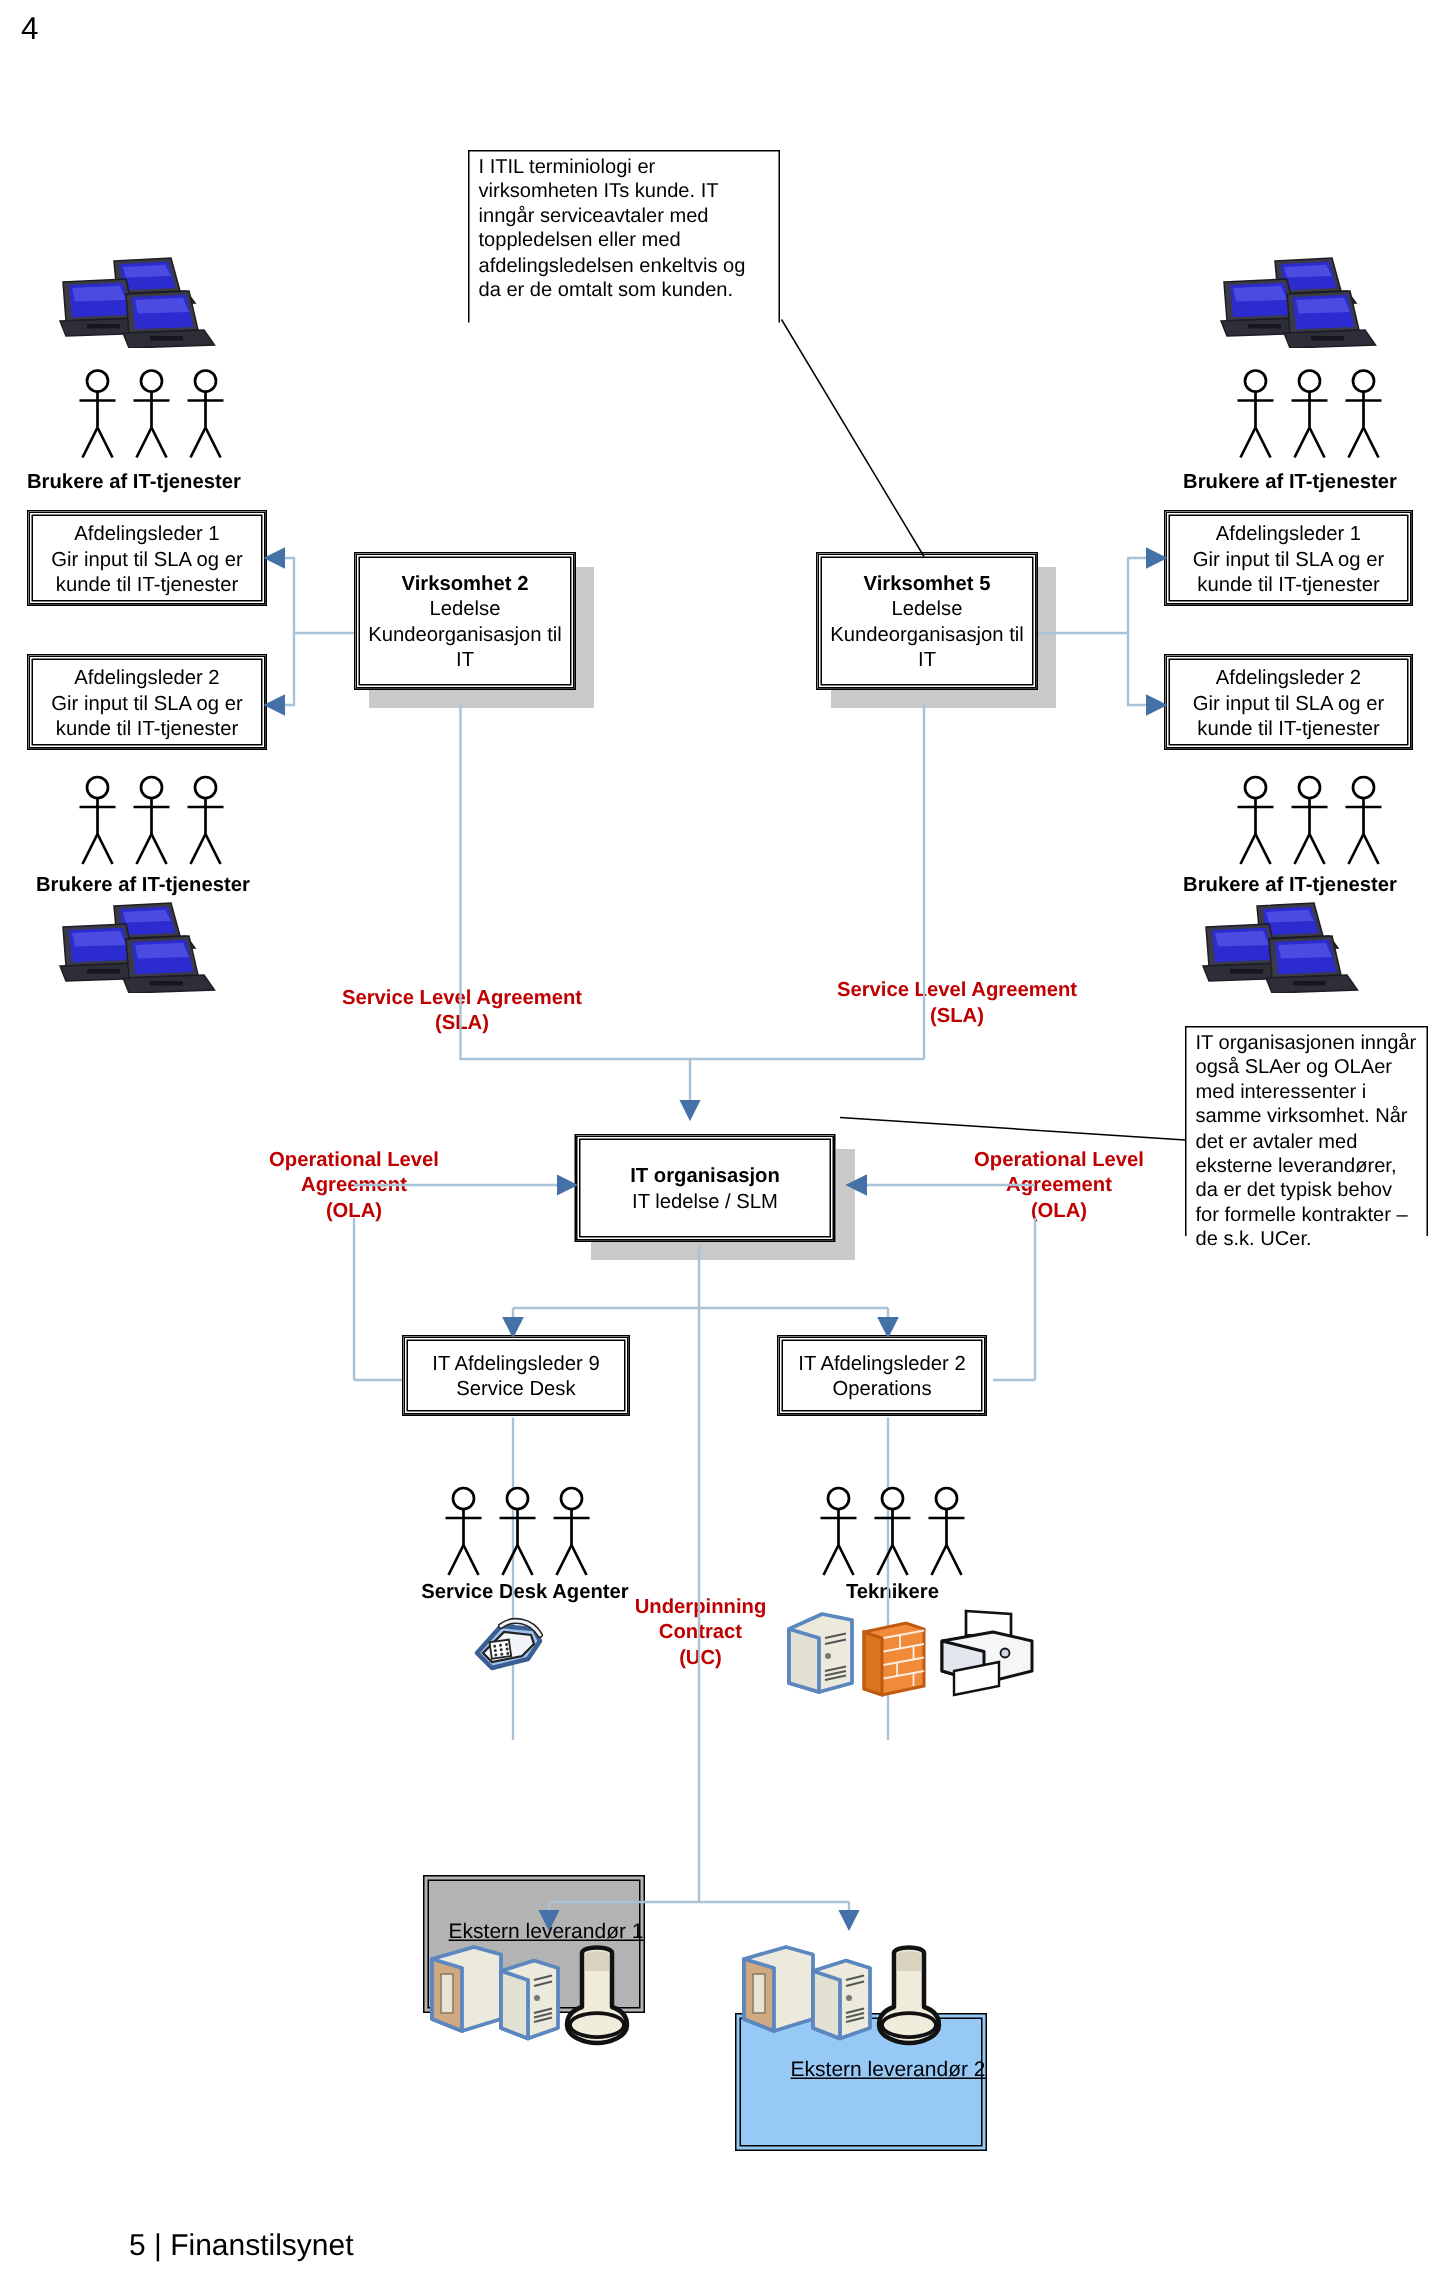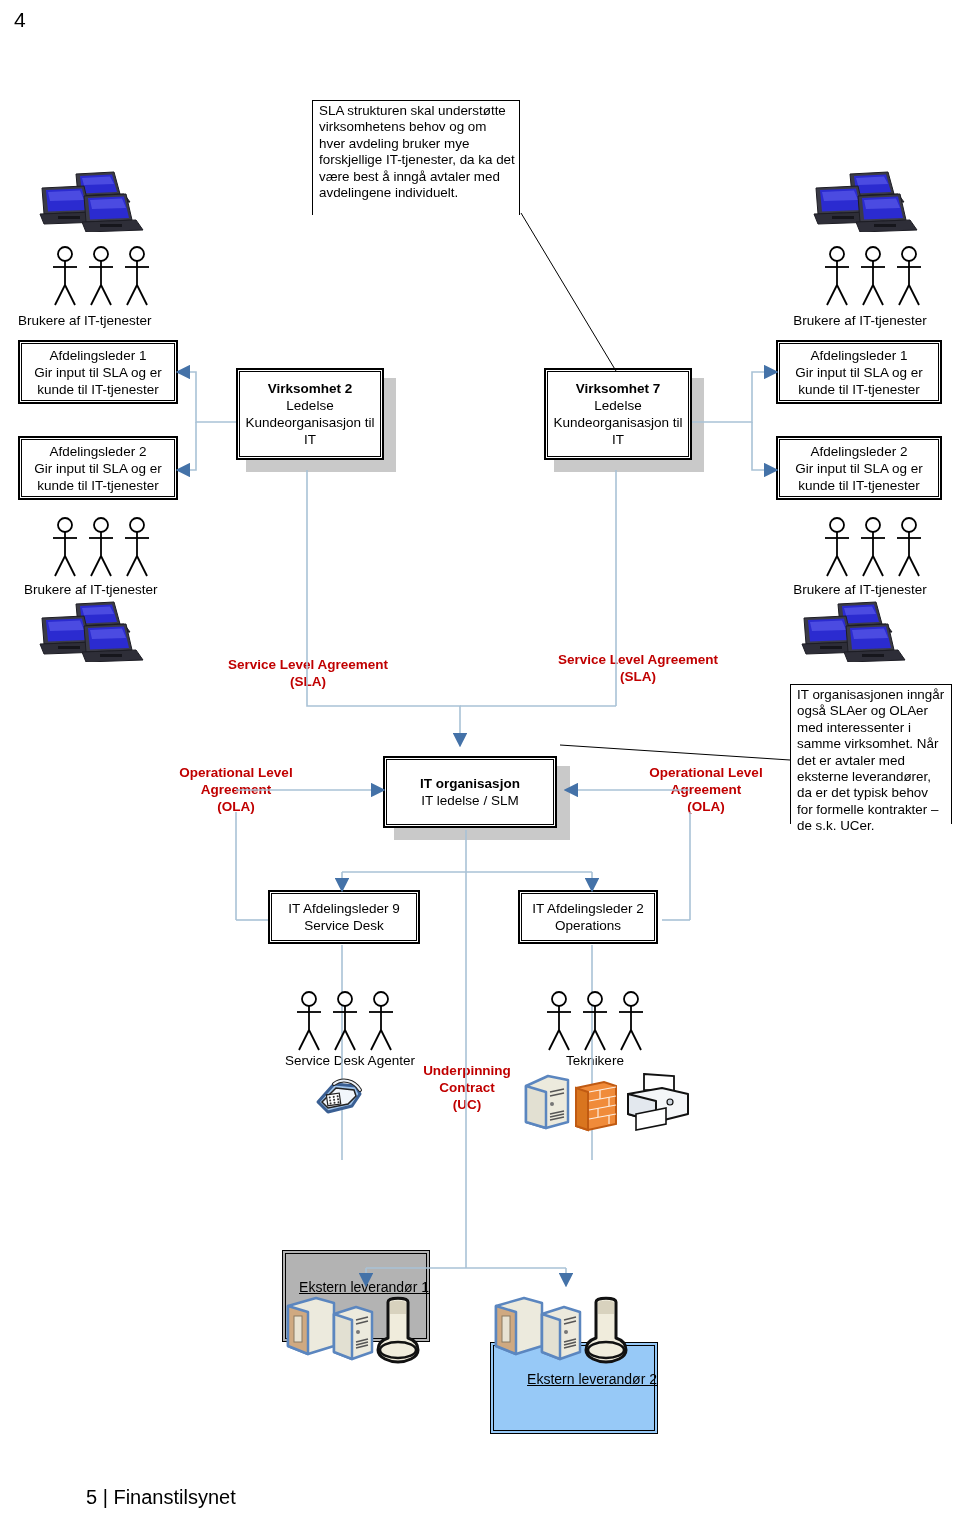--- a/index.html
+++ b/index.html
@@ -23,20 +23,21 @@
   .footer{
     left:86px; top:1486px;
     font-size:20px;
   }
   
   .lbl{
     font-size:13.5px;
     line-height:16px;
     text-align:center;
     color:#000;
+    font-weight:bold;
   }
   .red{
     color:#c00000;
     font-weight:bold;
     font-size:13.5px;
     line-height:17px;
     text-align:center;
   }
   
   .dblbox{
@@ -259,21 +260,21 @@
           <line x1="77" y1="22" x2="101" y2="22"></line>
           <line x1="89" y1="40" x2="79" y2="60"></line>
           <line x1="89" y1="40" x2="99" y2="60"></line>
       </g>
     </svg>
   </div>
 
   <div class="abs lbl" style="left:760px;top:313px;width:200px;">Brukere af IT-tjenester</div>
 
   <div class="abs callout l" style="left:312px;top:100px;width:208px;height:115px;z-index:7;">
-    <div>SLA strukturen skal understøtte virksomhetens behov og om hver avdeling bruker mye forskjellige IT-tjenester, da ka det være best å inngå avtaler med avdelingene individuelt.</div>
+    <div>I ITIL terminiologi er virksomheten ITs kunde. IT inngår serviceavtaler med toppledelsen eller med afdelingsledelsen enkeltvis og da er de omtalt som kunden.</div>
   </div>
 
   <div class="abs dblbox" style="left:18px;top:340px;width:160px;height:64px;z-index:4;">
     <div class="inner"></div>
     <div class="txt">
       <div>Afdelingsleder 1</div>
       <div>Gir input til SLA og er</div>
       <div>kunde til IT-tjenester</div>
     </div>
   </div>
@@ -313,21 +314,21 @@
       <div>Ledelse</div>
       <div>Kundeorganisasjon til</div>
       <div>IT</div>
     </div>
   </div>
 
   <div class="abs shadow" style="left:554px;top:378px;width:150px;height:94px;"></div>
   <div class="abs dblbox" style="left:544px;top:368px;width:148px;height:92px;z-index:4;">
     <div class="inner"></div>
     <div class="txt">
-      <div class="bold">Virksomhet 7</div>
+      <div class="bold">Virksomhet 5</div>
       <div>Ledelse</div>
       <div>Kundeorganisasjon til</div>
       <div>IT</div>
     </div>
   </div>
 
   <div class="abs art" style="left:48px;top:516px;">
     <svg width="110" height="62" viewBox="0 0 110 62">
       <g stroke="#000" stroke-width="1.8" fill="none">
         <circle cx="17" cy="9" r="7" fill="#fff"></circle>

